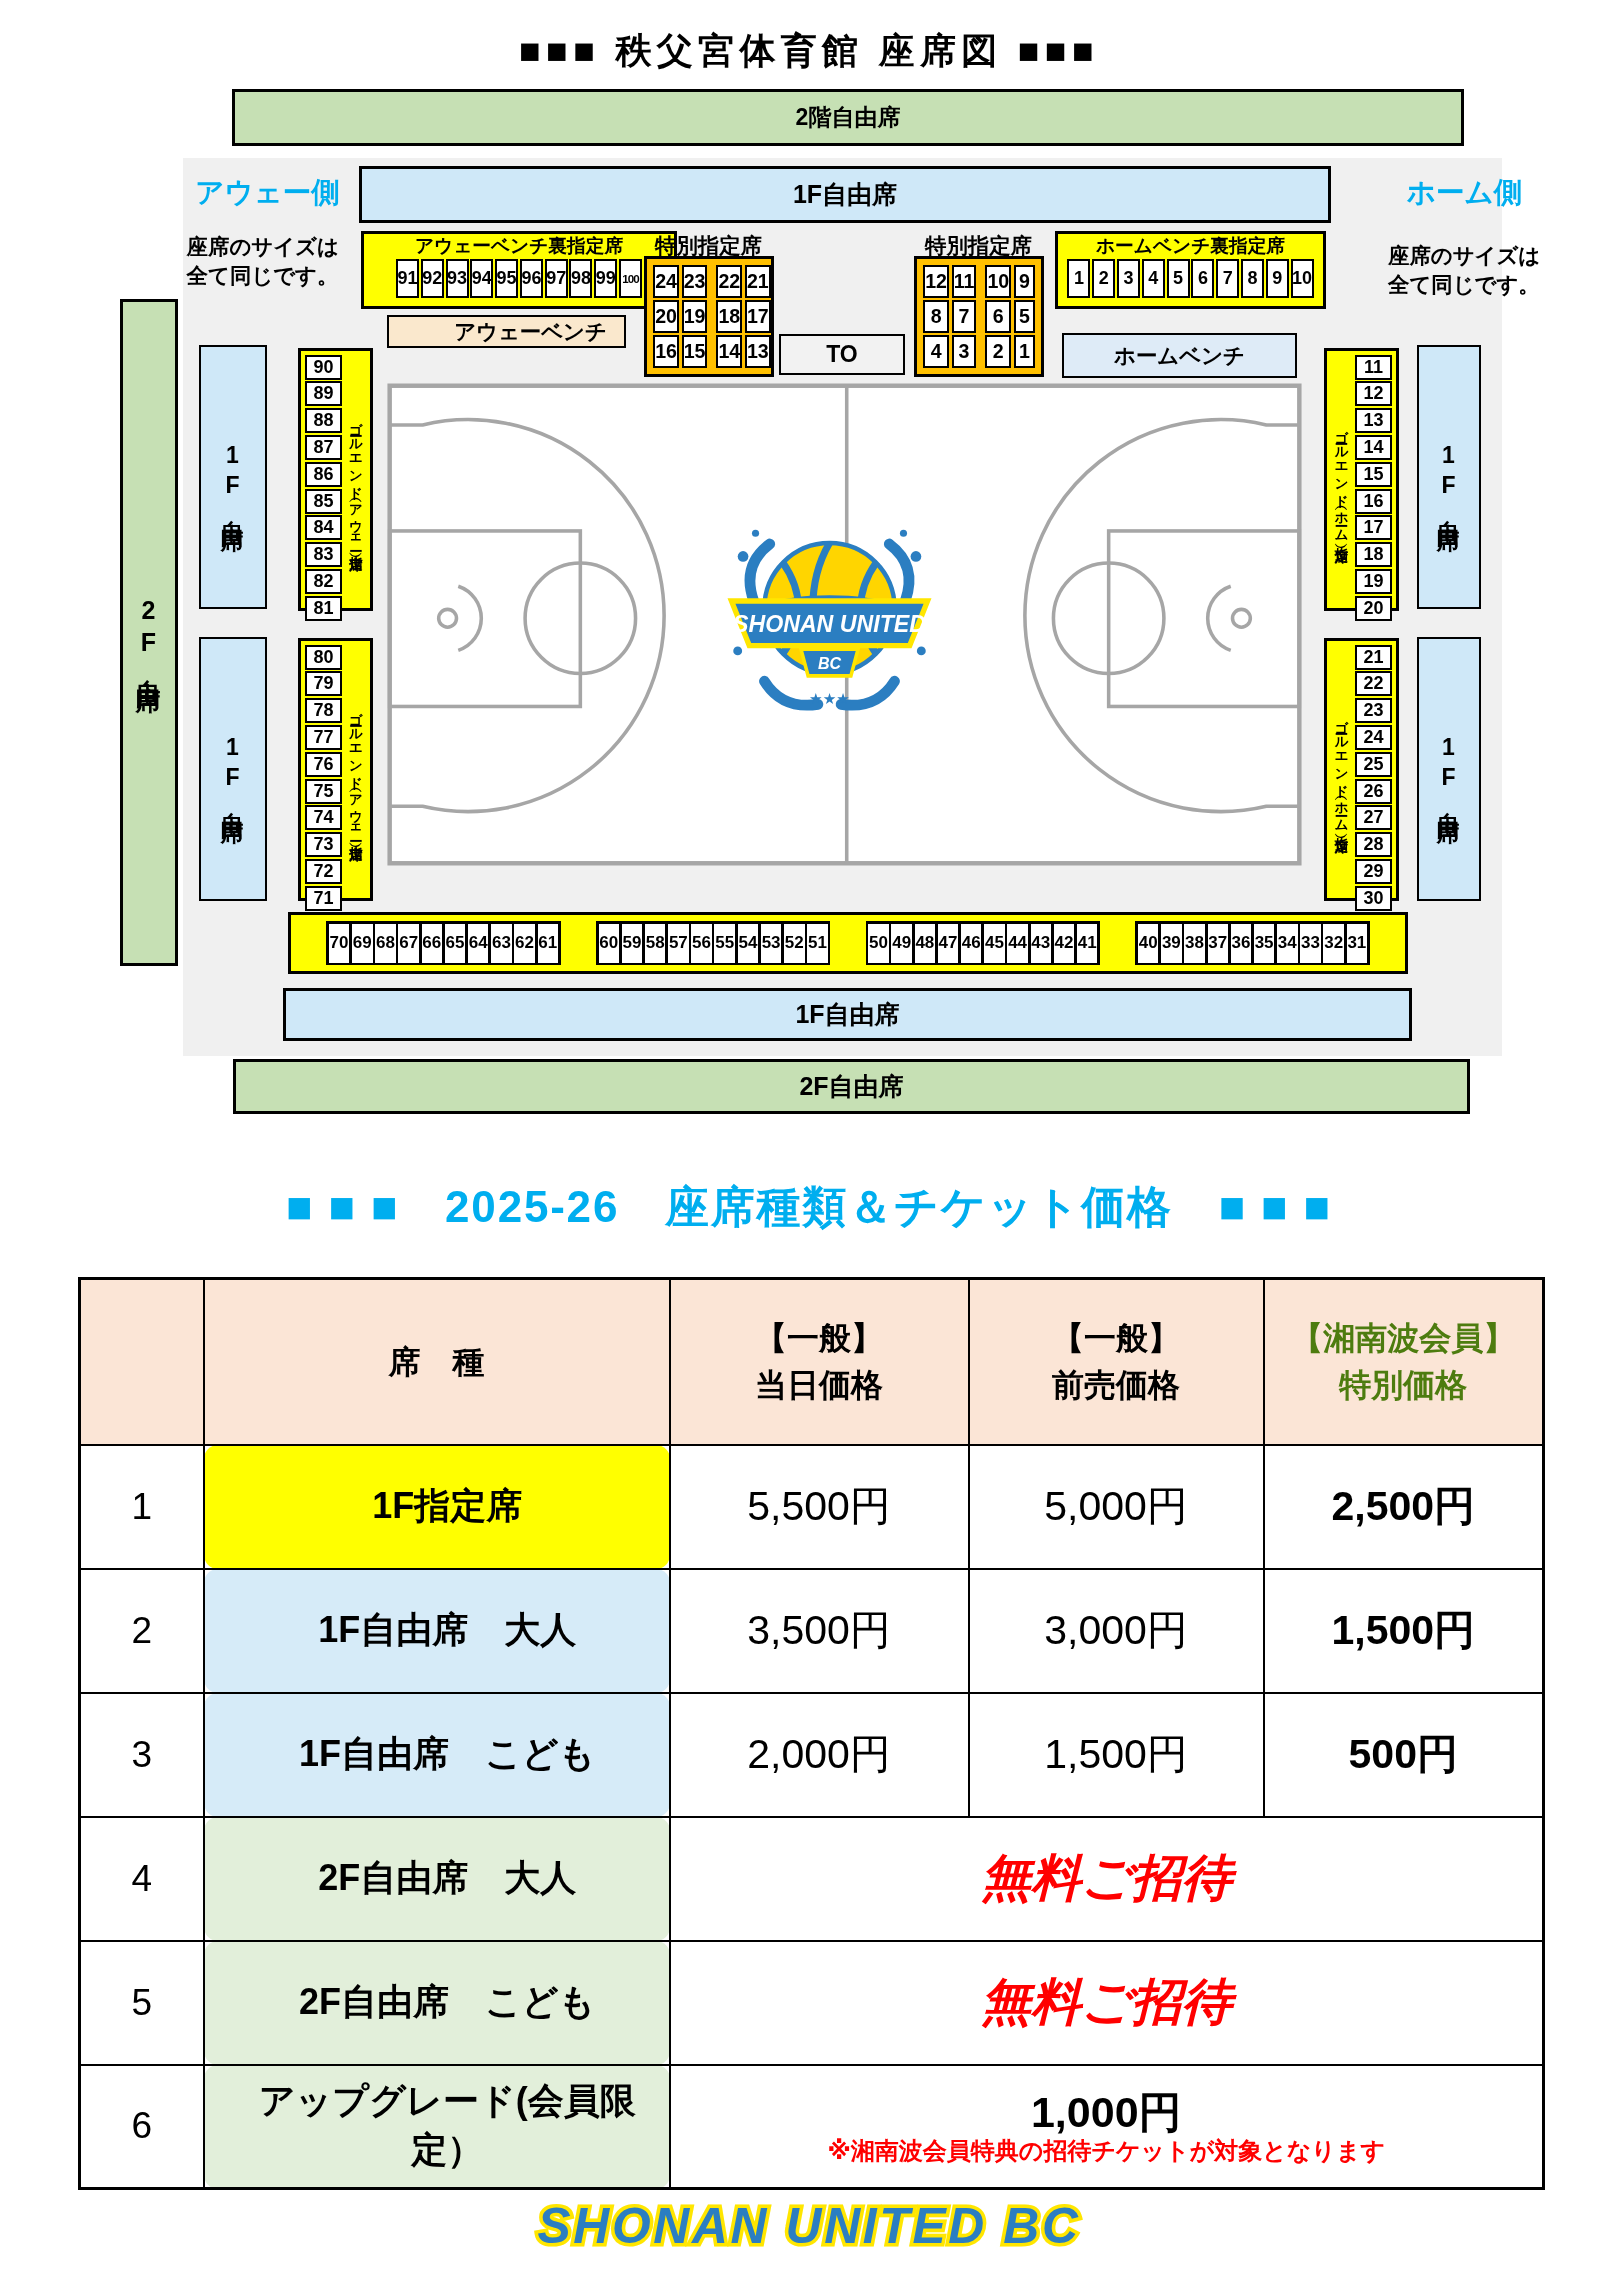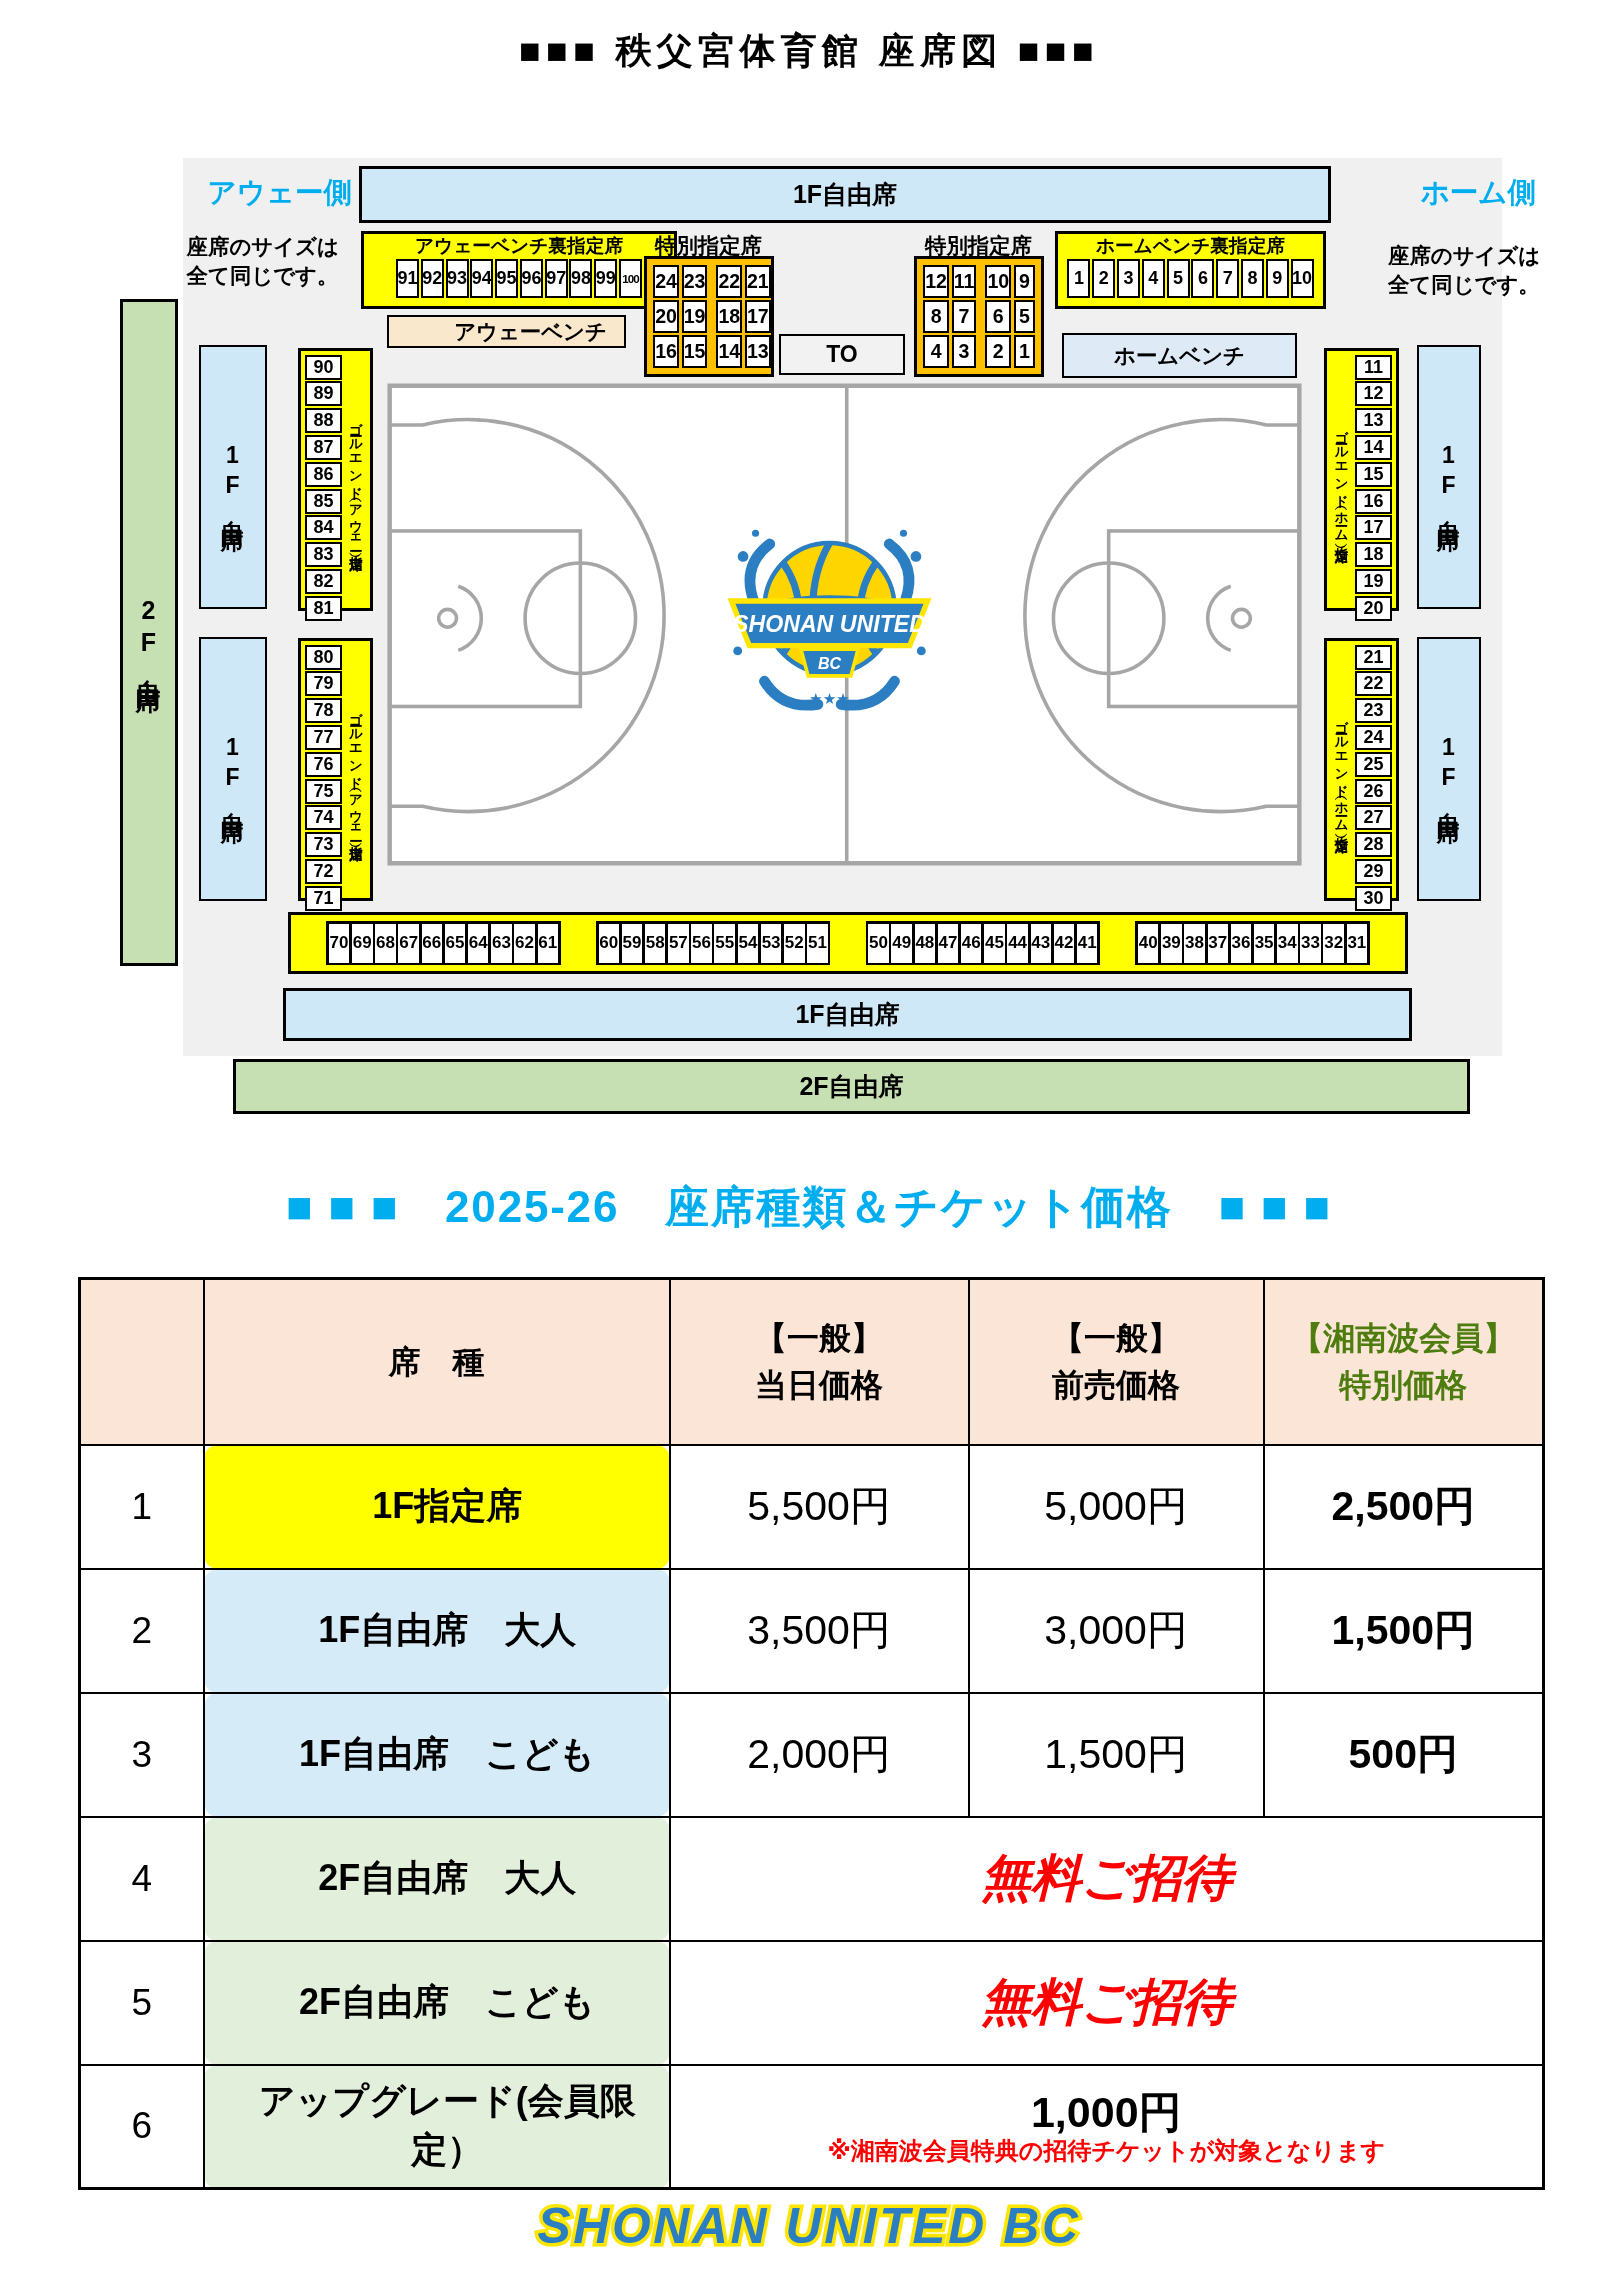--- a/index.html
+++ b/index.html
@@ -7,21 +7,21 @@
     font-family:"Liberation Sans","DejaVu Sans",sans-serif;color:#000;overflow:hidden;}
   .abs{position:absolute;}
   .preline{white-space:pre-line;}
 
   
   .map-title{top:27px;left:0;width:100%;text-align:center;font-size:36px;font-weight:bold;letter-spacing:5.3px;}
   .bar{border:3.6px solid #000;display:flex;align-items:center;justify-content:center;font-weight:bold;box-sizing:border-box;}
   .green-bg{background:#C6E0B4;}
   .blue-bg{background:#CFE8F8;}
   .map-area{left:183px;top:158px;width:1319px;height:898px;background:#F0F0F0;}
-  .side-label{color:#00AEEF;font-size:28.5px;font-weight:bold;text-align:right;}
+  .side-label{color:#00AEEF;font-size:28.5px;font-weight:bold;text-align:center;}
   .note{font-size:21.4px;font-weight:bold;line-height:1.35;}
 
   .ybox{background:#FFFF00;border:3.6px solid #000;box-sizing:border-box;}
   .ybox-title{text-align:center;font-size:18.7px;font-weight:bold;line-height:1.1;padding-top:1.8px;}
   .seat-row{display:flex;gap:1.8px;justify-content:center;margin-top:2.7px;}
   .seat{background:#fff;border:2.7px solid #000;box-sizing:border-box;display:flex;align-items:center;
         justify-content:center;font-weight:bold;font-size:18px;}
   .seat-row .seat{width:23px;height:39px;}
   .seat-3{font-size:11.6px;letter-spacing:-0.9px;}
 
@@ -77,20 +77,23 @@
 
   .footer-logo{left:488px;top:2188px;}
 </style>
 </head>
 <body>
 
 <div class="canvas">
 
   <div class="abs map-title">■■■  秩父宮体育館  座席図  ■■■</div>
 
+  <div class="abs bar green-bg" style="left:232px;top:89px;width:1232px;height:57px;font-size:23px;">
+    <span>2階自由席</span>
+  </div>
 
   <div class="abs green-v" style="left:120px;top:299px;width:58px;height:667px;">
     <span class="v-bar">2F自由席</span>
   </div>
 
   <div class="abs map-area">
 
     <div class="abs bar blue-bg" style="left:176px;top:8px;width:972px;height:57px;font-size:25px;">
       <span>1F自由席</span>
     </div>

